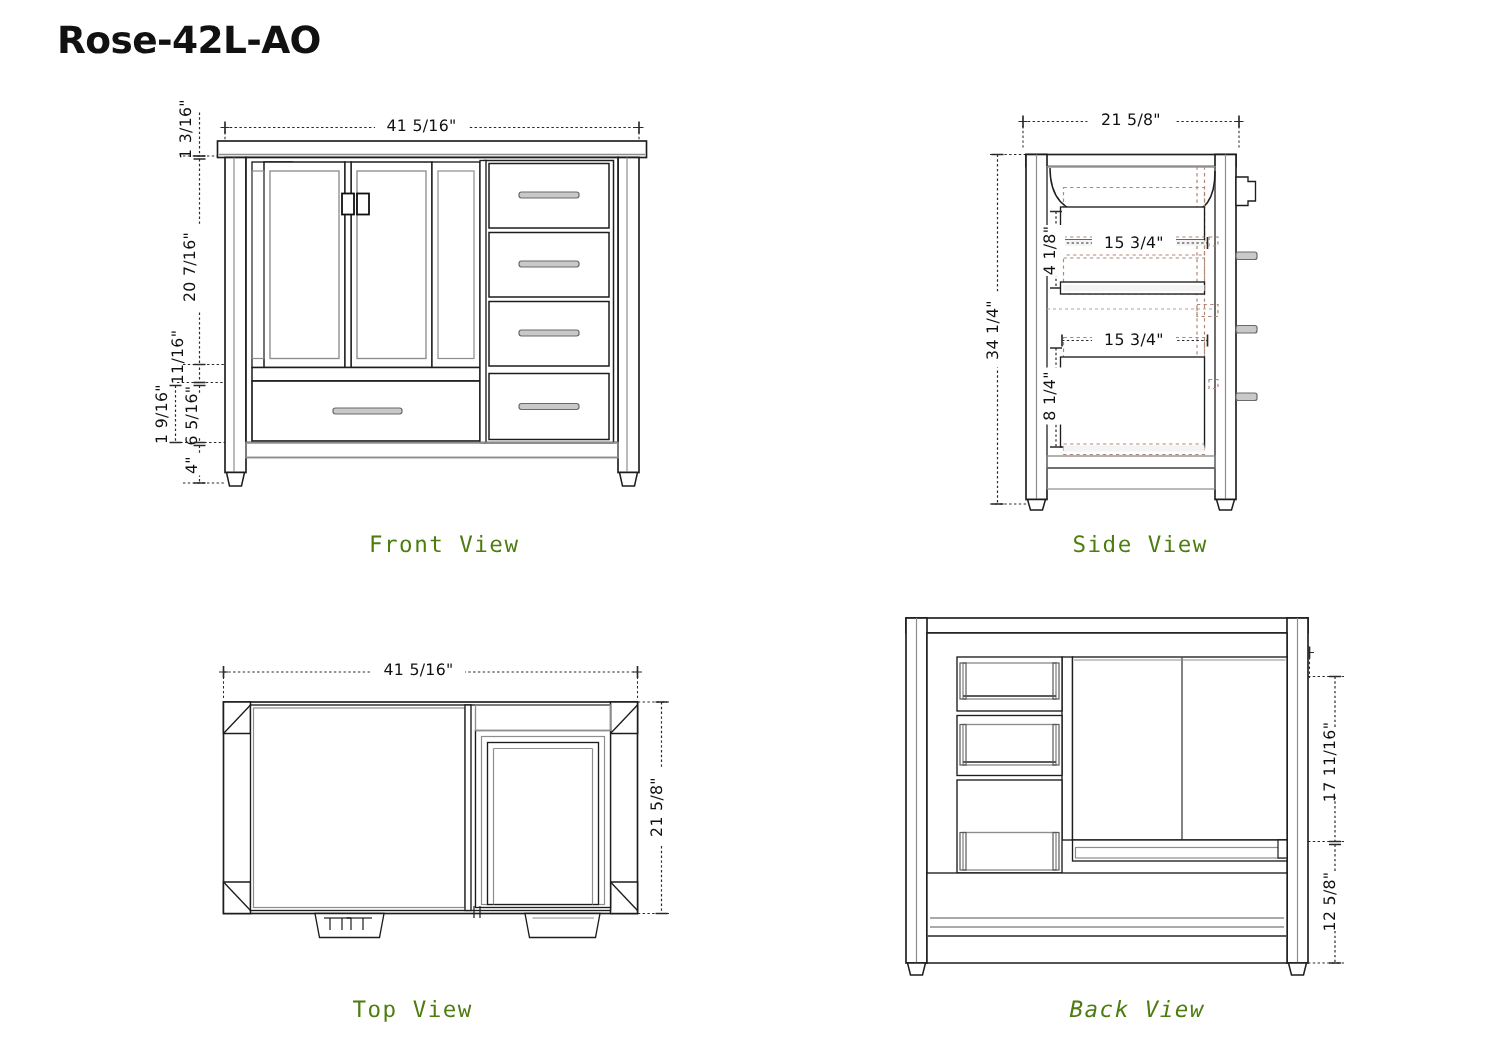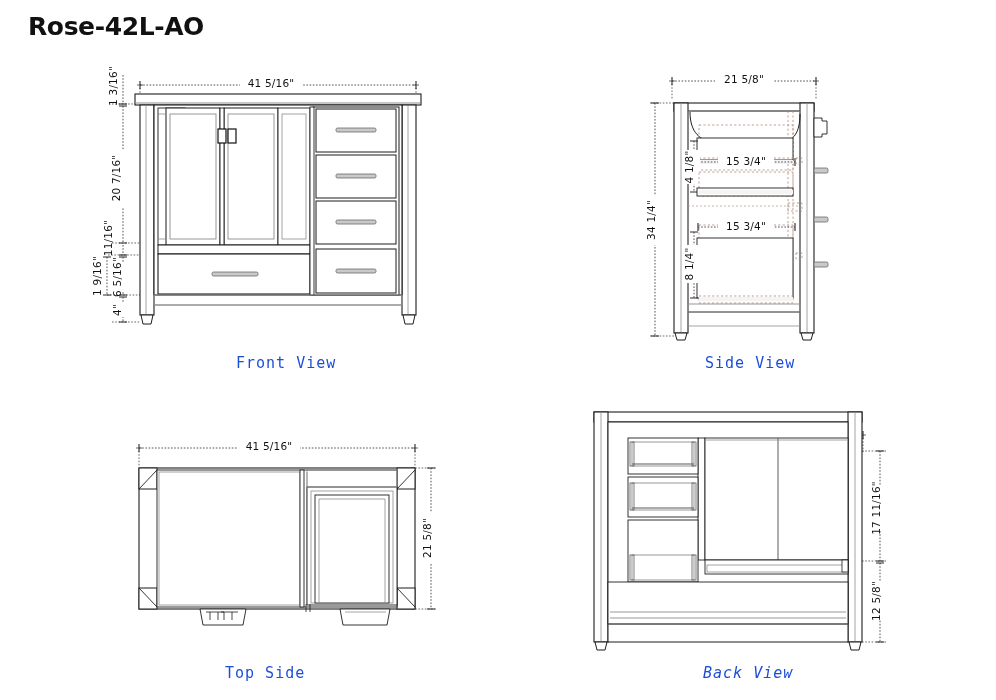--- a/index.html
+++ b/index.html
@@ -1,33 +1,33 @@
 <!DOCTYPE html>
 <html><head>
 <meta charset="utf-8">
 <title>Rose-42L-AO</title>
 <style>
   html,body{margin:0;padding:0;background:#ffffff;}
   body{
     width:996px;height:700px;overflow:hidden;position:relative;
     font-family:"Liberation Sans",sans-serif;color:#000;
   }
-  #root{position:absolute;left:0;top:0;width:912px;height:700px;}
+  #root{position:absolute;left:10px;top:0;width:912px;height:700px;}
 
   .title{
     position:absolute;left:28px;top:12px;
     font-family:"DejaVu Sans",sans-serif;
     font-weight:700;font-size:25px;letter-spacing:-0.4px;color:#111;
     white-space:nowrap;
   }
 
   .viewlabel{
     position:absolute;
     font-family:"DejaVu Sans Mono","Liberation Mono",monospace;
-    font-size:15px;color:#1d4ed8;letter-spacing:1px;white-space:nowrap;
+    font-size:15px;color:#4d7c0f;letter-spacing:1px;white-space:nowrap;
   }
 
   svg{position:absolute;left:0;top:0;overflow:visible;}
   .blk{stroke:#1d1d1d;fill:none;}
   .gry{stroke:#8d8d8d;fill:none;}
   .mid{stroke:#5a5a5a;fill:none;}
   .fillw{fill:#ffffff;}
   .hid{stroke:#b08878;fill:none;stroke-dasharray:2.2 2.2;stroke-width:.8;}
   .hid2{stroke:#c0a092;fill:none;stroke-dasharray:2 2;stroke-width:.8;}
   .dimline{stroke:#2a2a2a;stroke-width:.8;stroke-dasharray:1.6 1.6;fill:none;}
@@ -297,21 +297,21 @@
       <path class="blk" d="M224 612 L224 620 M232 612 L232 620" stroke-width=".8"></path>
       <path class="blk" d="M221 612 L238 612" stroke-width=".8"></path>
 
       <path class="blk fillw" d="M340 609 L390 609 L387 625 L343 625 Z" stroke-width=".9"></path>
       <path class="gry" d="M345 612 L386 612" stroke-width=".8"></path>
 
       <path class="blk" d="M306 604 L306 612 M310 604 L310 612" stroke-width=".8"></path>
     </g>
   </svg>
 
-  <div class="viewlabel" style="left:225px;top:664px;">Top Side</div>
+  <div class="viewlabel" style="left:225px;top:664px;">Top View</div>
 
   <svg width="996" height="700">
     <g>
 
       <line class="dimline" x1="703" y1="435" x2="863" y2="435"></line>
       <path class="tick" d="M703 431 L703 439 M863 431 L863 439"></path>
       <path class="solid-ext" d="M700 435 L706 435 M860 435 L866 435"></path>
       <line class="extline" x1="703" y1="438" x2="703" y2="452"></line>
       <line class="extline" x1="863" y1="438" x2="863" y2="452"></line>
       <rect x="751" y="427" width="66" height="13" fill="#ffffff"></rect>

